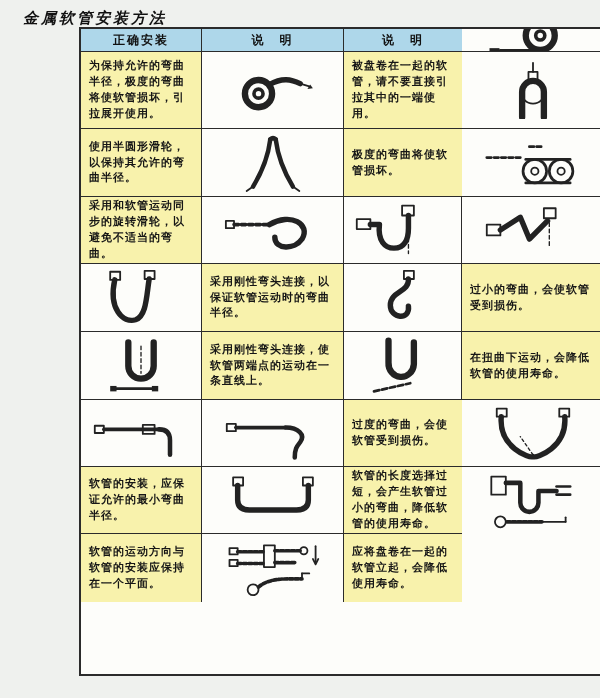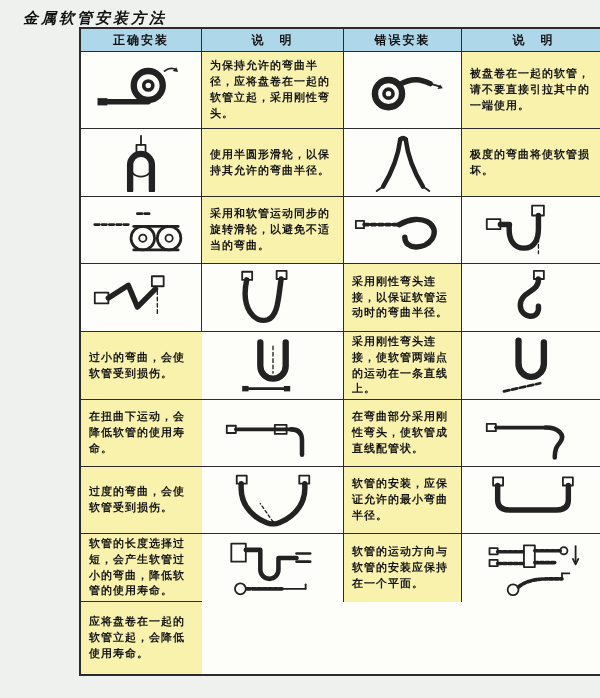--- a/index.html
+++ b/index.html
@@ -54,35 +54,34 @@
   .icon svg{display:block;}
 </style>
 </head>
 <body>
 
 <div class="page" style="background: rgb(239, 241, 238);">
   <div class="title">金属软管安装方法</div>
   <div class="tbl" style="grid-template-rows: 23px 77px 68px 67px 68px 68px 67px 67px 68px 72px; margin-left: 44px;">
     <div class="cell hdr">正确安装</div>
     <div class="cell hdr">说　明</div>
-    <div class="cell hdr">错误安装</div>
     <div class="cell hdr last-col">说　明</div>
   <div class="cell fig">
         <span class="icon">
           <svg width="106" height="58" viewBox="0 0 112 64" fill="none" stroke="#222" stroke-linecap="round" stroke-linejoin="round">
             <circle cx="64" cy="27" r="16" stroke-width="7"></circle>
             <circle cx="64" cy="27" r="5" stroke-width="4"></circle>
             <path d="M64 45 H20" stroke-width="6"></path>
             <rect x="8" y="41" width="11" height="8" fill="#222" stroke="none"></rect>
             <path d="M82 11 q7 -5 13 -1" stroke-width="2"></path>
             <path d="M95 7 l2 5 -6 -1 z" fill="#222" stroke="none"></path>
           </svg>
         </span>
       </div>
-      <div class="cell desc">为保持允许的弯曲半径，应将盘卷在一起的软管立起，采用刚性弯头。</div>
+      <div class="cell desc">为保持允许的弯曲半径，极度的弯曲将使软管损坏，引拉展开使用。</div>
       <div class="cell fig">
         <span class="icon">
           <svg width="106" height="58" viewBox="0 0 112 64" fill="none" stroke="#222" stroke-linecap="round" stroke-linejoin="round">
             <circle cx="40" cy="36" r="15" stroke-width="7"></circle>
             <circle cx="40" cy="36" r="5" stroke-width="4"></circle>
             <path d="M52 26 C66 18 76 20 86 25" stroke-width="6"></path>
             <path d="M86 25 l10 3" stroke-width="2"></path>
             <path d="M97 26 l3 4 -6 1 z" fill="#222" stroke="none"></path>
           </svg>
         </span>
@@ -198,21 +197,20 @@
       <div class="cell fig">
         <span class="icon">
           <svg width="106" height="58" viewBox="0 0 112 64" fill="none" stroke="#222" stroke-linecap="round" stroke-linejoin="round">
             <rect x="5" y="24" width="10" height="8" stroke-width="2"></rect>
             <line x1="15" y1="28" x2="76" y2="28" stroke-width="4"></line>
             <rect x="58" y="23" width="13" height="10" stroke-width="2"></rect>
             <path d="M76 28 Q88 28 88 40 L88 56" stroke-width="5"></path>
           </svg>
         </span>
       </div>
-      <div class="cell desc">在弯曲部分采用刚性弯头，使软管成直线配管状。</div>
       <div class="cell fig">
         <span class="icon">
           <svg width="106" height="58" viewBox="0 0 112 64" fill="none" stroke="#222" stroke-linecap="round" stroke-linejoin="round">
             <rect x="5" y="22" width="10" height="8" stroke-width="2"></rect>
             <line x1="15" y1="26" x2="70" y2="26" stroke-width="4"></line>
             <path d="M70 26 C84 26 92 34 86 42 C82 47 80 50 80 59" stroke-width="5"></path>
           </svg>
         </span>
       </div>
       <div class="cell desc last-col">过度的弯曲，会使软管受到损伤。</div>

